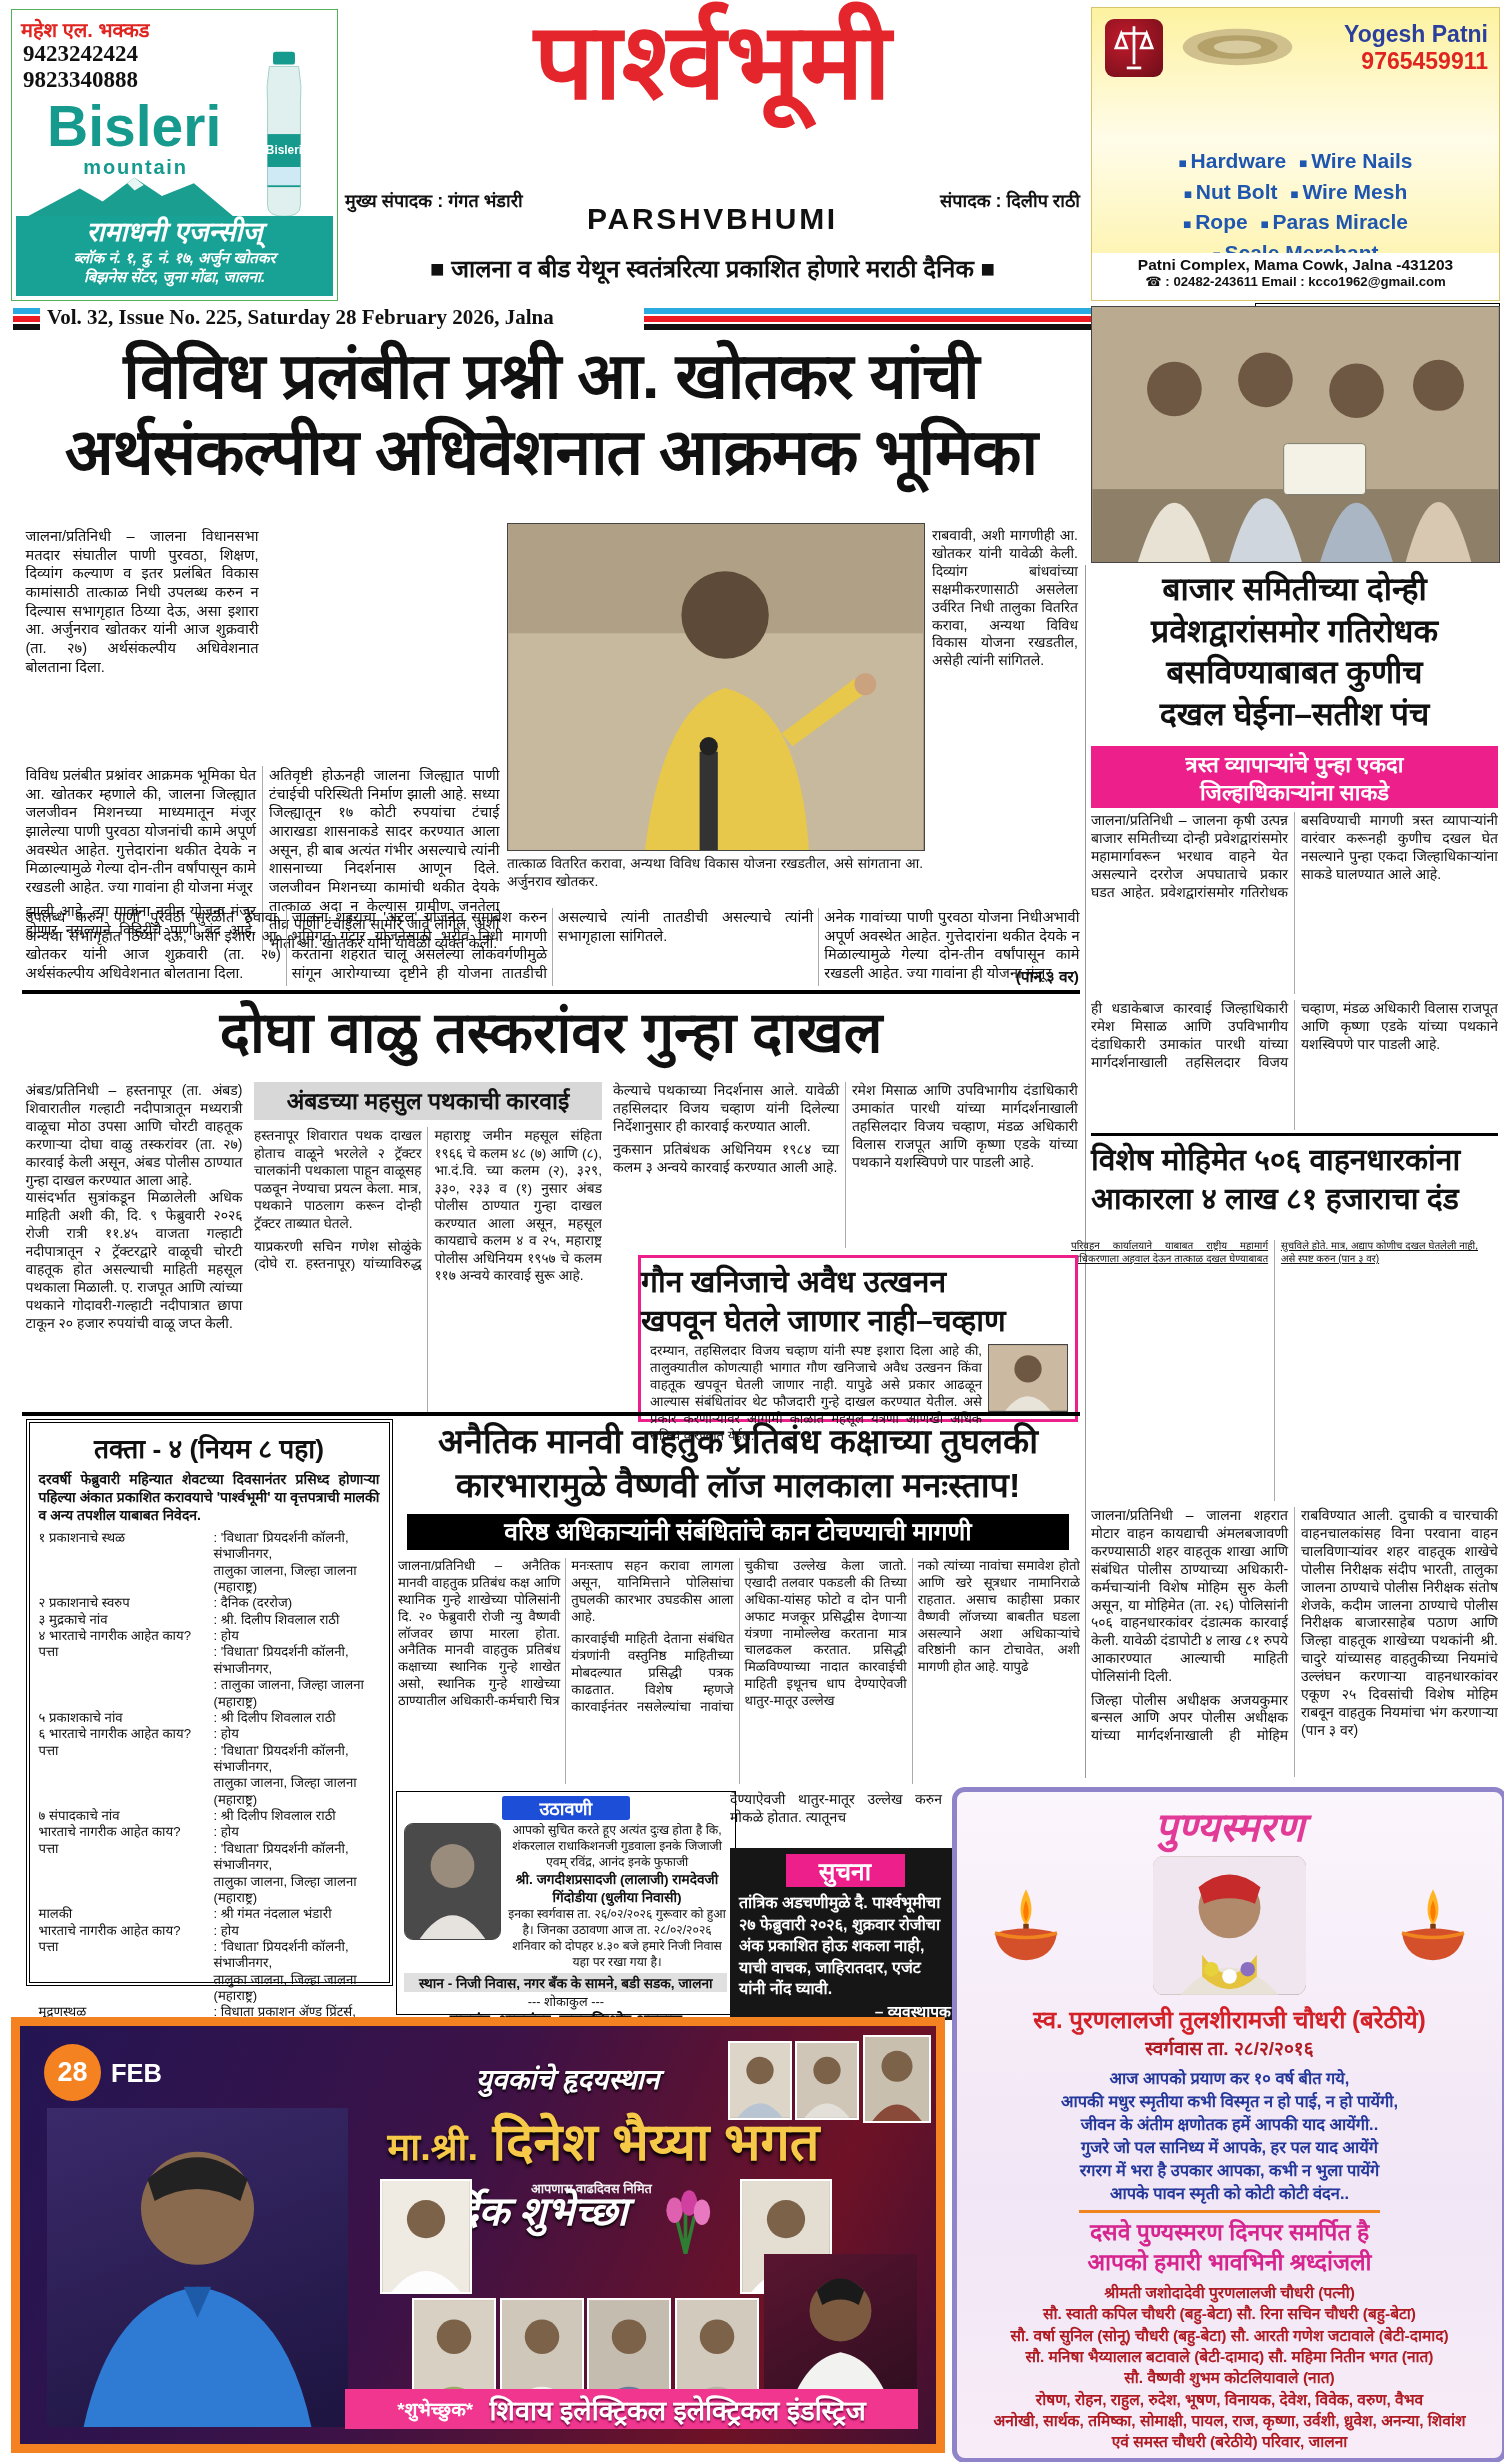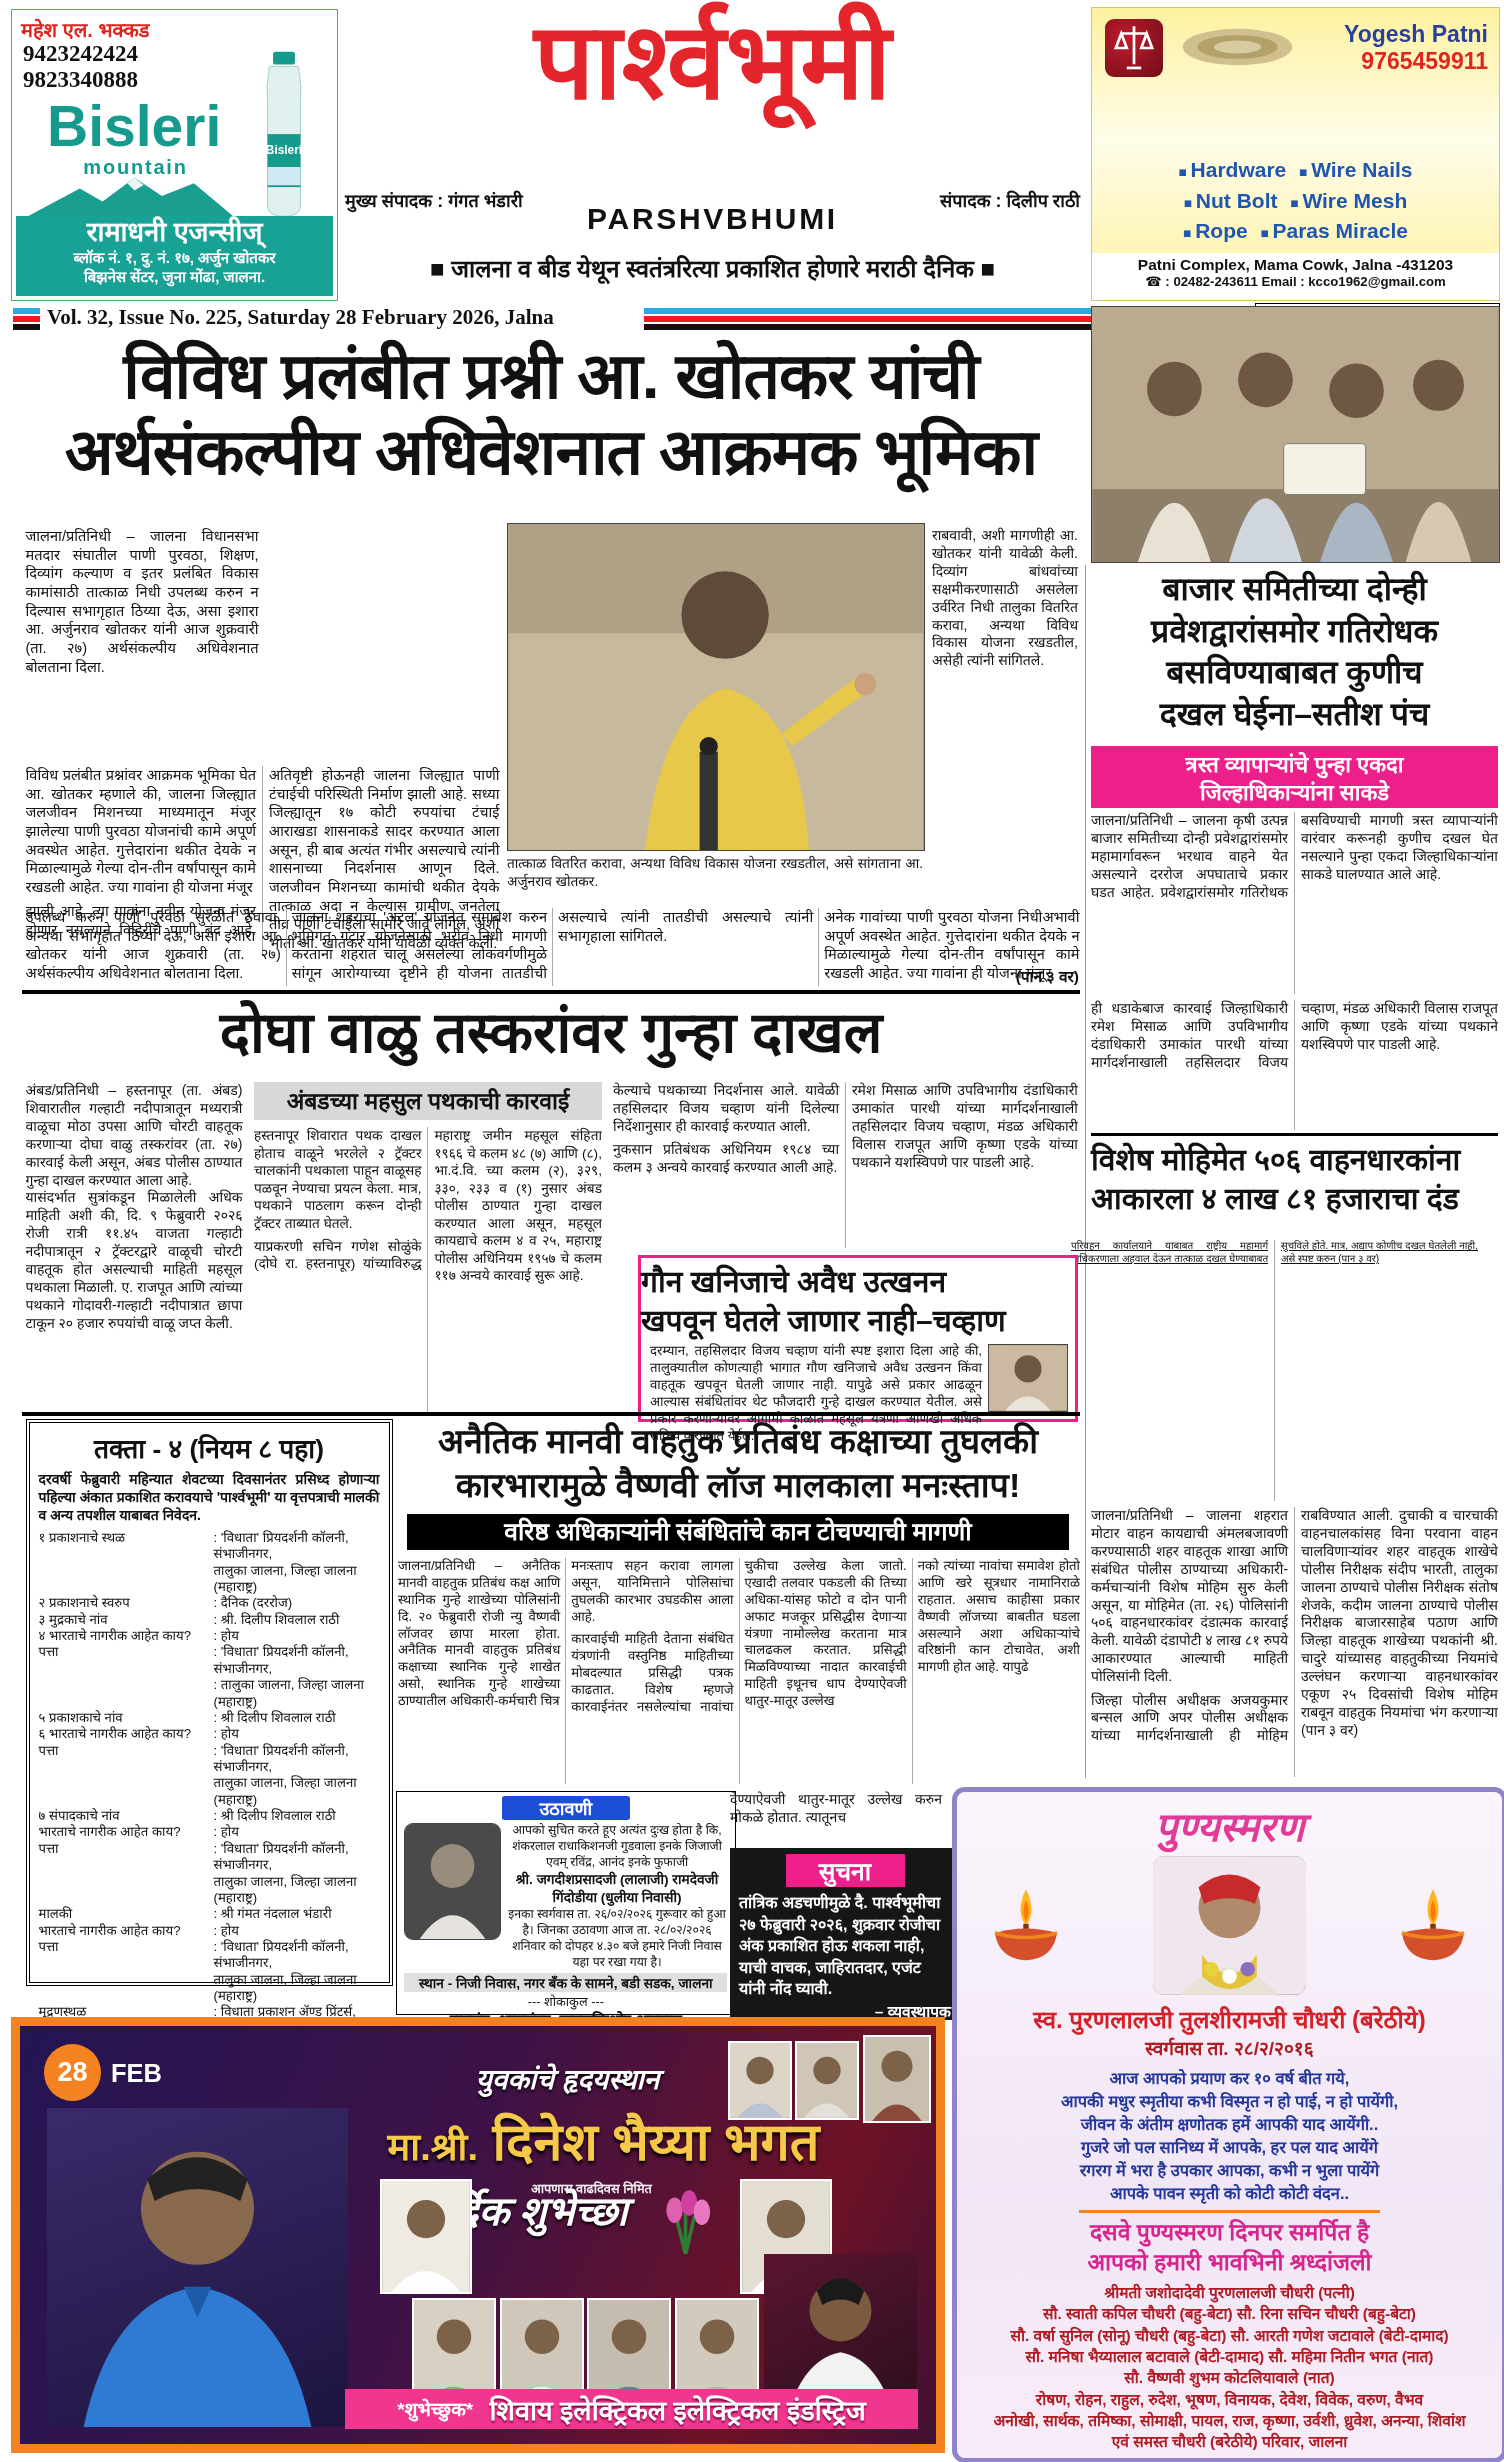--- a/index.html
+++ b/index.html
@@ -13,21 +13,21 @@
   .c2{column-count:2;column-gap:12.8px;column-rule:0.9px solid #aaa;}
   .c4{column-count:4;column-gap:11px;column-rule:0.9px solid #aaa;}
   .serif{font-family:"Liberation Serif","DejaVu Serif",serif;}
   .hr{background:#000;}
   
   #ad-bisleri{border:1.8px solid #52b153;background:#fff;}
   .bis-dealer{color:#e02520;font-size:20px;font-weight:bold;}
   .bis-phone{font-size:23px;font-weight:bold;font-family:"Liberation Serif",serif;}
   .bis-brand{color:#169a8e;font-size:57px;font-weight:bold;line-height:1;}
   .bis-sub{color:#169a8e;font-size:20px;font-weight:bold;letter-spacing:1.8px;}
-  .bis-foot{background:#18a295;color:#fff;text-align:center;}
+  .bis-foot{background:#18a295;color:#fff;text-align:center;font-style:italic;}
   .bis-agency{font-size:27px;font-weight:bold;line-height:1.2;}
   .bis-addr{font-size:15px;font-weight:bold;line-height:1.25;}
   #masthead .mh-title{color:#e4252b;font-size:106px;font-weight:800;line-height:1.02;}
   .mh-ed{font-size:18px;font-weight:bold;}
   .mh-latin{font-size:30px;font-weight:800;letter-spacing:2.7px;}
   .mh-tag{font-size:24px;font-weight:bold;}
   #ad-kapoor{background:linear-gradient(#fdf2a0,#fffce9 45%,#fdf2a0);border:0.9px solid #d8c46a;}
   .kp-name{color:#2b3f9e;font-size:23px;font-weight:800;}
   .kp-phone{color:#e02520;font-size:23px;font-weight:800;}
   .kp-band{background:#cc1189;color:#fff;font-size:34px;font-weight:800;text-align:center;line-height:1.3;}
@@ -155,21 +155,21 @@
     </div>
     <div class="abs" style="left:86px;top:18px;width:119px;height:42px;">
       <svg viewBox="0 0 130 46" style="width:100%;height:100%">
           <ellipse cx="65" cy="23" rx="60" ry="20" fill="#cfc08e"></ellipse>
           <ellipse cx="65" cy="23" rx="44" ry="13" fill="#b3a169"></ellipse>
           <ellipse cx="65" cy="23" rx="26" ry="7" fill="#d8cba0"></ellipse>
         </svg>
     </div>
     <div class="abs kp-name" style="right:11px;top:12.8px;">Yogesh Patni</div>
     <div class="abs kp-phone" style="right:11px;top:40px;">9765459911</div>
-    <div class="abs kp-items" style="left:5.5px;right:5.5px;top:147px;">
+    <div class="abs kp-items" style="left:5.5px;right:5.5px;top:138px;">
       <span>Hardware</span><span>Wire Nails</span><br>
       <span>Nut Bolt</span><span>Wire Mesh</span><br>
       <span>Rope</span><span>Paras Miracle</span><br>
       <span>Scale Merchant</span>
     </div>
     <div class="abs kp-foot" style="left:0;right:0;bottom:0;height:44px;padding-top:3.6px;">
       <div class="kp-addr">Patni Complex, Mama Cowk, Jalna -431203</div>
       <div class="kp-tel">☎ : 02482-243611 Email : kcco1962@gmail.com</div>
     </div>
   </div>

